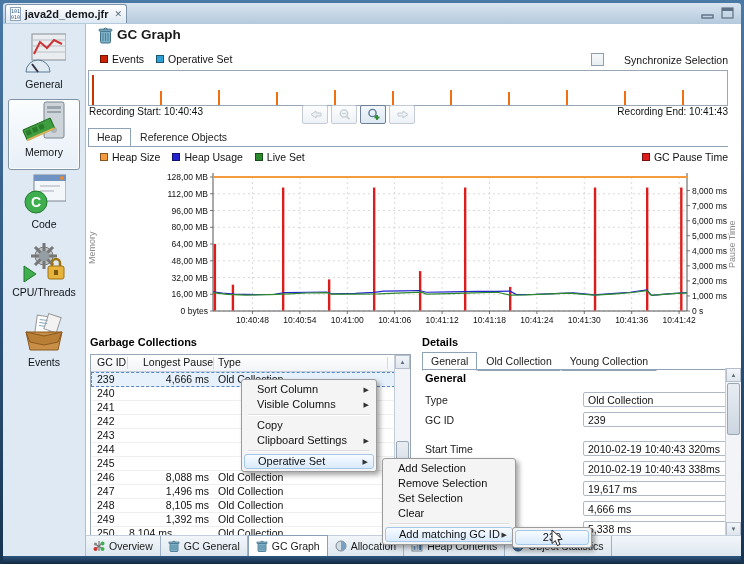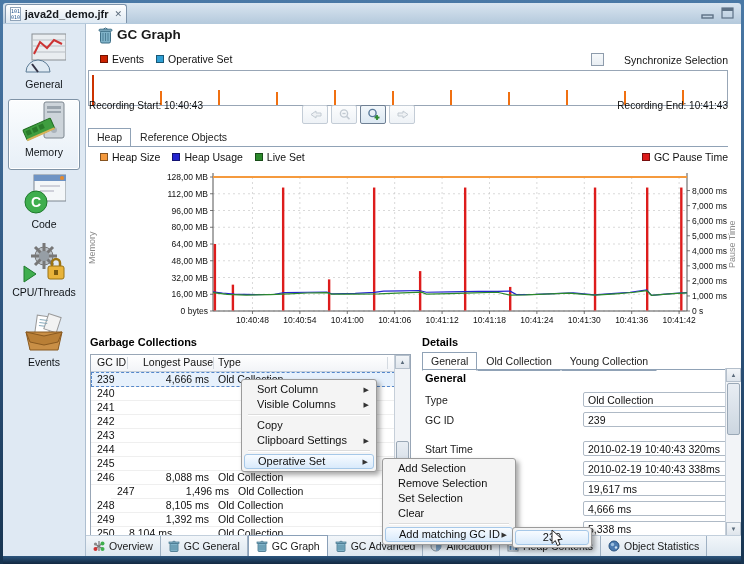--- a/index.html
+++ b/index.html
@@ -20,21 +20,21 @@
   
   #main{position:absolute;left:83px;right:0;top:0;bottom:0;}
   .page-title{position:absolute;left:31px;top:3px;font-size:13.5px;font-weight:bold;color:#1a1a1a;}
   .legend-row{position:absolute;font-size:10.5px;color:#111;display:flex;align-items:center;gap:12px;}
   .legend-item{display:flex;align-items:center;gap:4px;}
   .legend-sq{width:8px;height:8px;border:1px solid rgba(0,0,0,.45);box-sizing:border-box;}
   .sync{position:absolute;right:13px;top:29px;display:flex;align-items:center;gap:20px;font-size:10.5px;color:#111;}
   .checkbox{width:11px;height:11px;border:1px solid #8e9cac;background:linear-gradient(180deg,#f6f9fb,#e9eef3);}
   #timeline{position:absolute;left:2px;right:13px;top:46px;height:34px;background:#fff;border:1px solid #98a6b6;}
   .tl-tick{position:absolute;bottom:0;width:2px;}
-  .rec-label{position:absolute;top:76px;font-size:10px;color:#111;}
+  .rec-label{position:absolute;top:82px;font-size:10px;color:#111;}
   .tl-toolbar{position:absolute;top:81px;left:216px;display:flex;gap:3px;}
   .tbtn{width:24px;height:17px;border:1px solid #c3ccd6;border-radius:2px;background:linear-gradient(180deg,#fcfdfe,#eef2f6);display:flex;align-items:center;justify-content:center;}
   .tbtn.active{border-color:#6f8094;background:linear-gradient(180deg,#f2f7fb,#dce8f2);}
   
   .folder-tabs{position:absolute;display:flex;align-items:flex-end;font-size:10.5px;color:#222;}
   .ftab{padding:2px 8px 3px 8px;border:1px solid transparent;border-bottom:1px solid #90a2b6;}
   .ftab.sel{background:#fff;border:1px solid #90a2b6;border-bottom:1px solid #fff;}
   .ftab-line{position:absolute;height:1px;background:#90a2b6;}
   
   #chart-svg{position:absolute;left:0;top:146px;}
@@ -399,21 +399,21 @@
           <div class="t-row" style="top: 101px;">
             <span class="t-cell" style="left:6px">245</span>
             <span class="t-cell" style="left:38px;width:80px;text-align:right"></span>
             <span class="t-cell" style="left:127px"></span>
           </div>
           <div class="t-row" style="top: 115px;">
             <span class="t-cell" style="left:6px">246</span>
             <span class="t-cell" style="left:38px;width:80px;text-align:right">8,088 ms</span>
             <span class="t-cell" style="left:127px">Old Collection</span>
           </div>
-          <div class="t-row" style="top: 129px; margin-left: 20px;">
+          <div class="t-row" style="top: 129px;">
             <span class="t-cell" style="left:6px">247</span>
             <span class="t-cell" style="left:38px;width:80px;text-align:right">1,496 ms</span>
             <span class="t-cell" style="left:127px">Old Collection</span>
           </div>
           <div class="t-row" style="top: 143px;">
             <span class="t-cell" style="left:6px">248</span>
             <span class="t-cell" style="left:38px;width:80px;text-align:right">8,105 ms</span>
             <span class="t-cell" style="left:127px">Old Collection</span>
           </div>
           <div class="t-row" style="top: 157px;">
@@ -498,31 +498,20 @@
       <line x1="4" y1="5" x2="4" y2="10" stroke="#4d7f96" stroke-width=".7"></line>
             <line x1="6" y1="5" x2="6" y2="10" stroke="#4d7f96" stroke-width=".7"></line>
             <line x1="8" y1="5" x2="8" y2="10" stroke="#4d7f96" stroke-width=".7"></line>
       <rect x="1" y="2" width="10" height="1.6" fill="#8fbcd0" stroke="#3d6e86" stroke-width=".7"></rect>
             <path d="M4.5 1.8 Q6 .4 7.5 1.8" fill="none" stroke="#3d6e86" stroke-width=".8"></path>
           </svg>
           <span>GC Graph</span>
         </div>
         <div class="btab">
           <svg width="12" height="13" viewBox="0 0 12 13">
-            <rect x="2" y="3.5" width="8" height="8" rx="1" fill="#7fb2c8" stroke="#3d6e86" stroke-width=".8"></rect>
-      <line x1="4" y1="5" x2="4" y2="10" stroke="#4d7f96" stroke-width=".7"></line>
-            <line x1="6" y1="5" x2="6" y2="10" stroke="#4d7f96" stroke-width=".7"></line>
-            <line x1="8" y1="5" x2="8" y2="10" stroke="#4d7f96" stroke-width=".7"></line>
-      <rect x="1" y="2" width="10" height="1.6" fill="#8fbcd0" stroke="#3d6e86" stroke-width=".7"></rect>
-            <path d="M4.5 1.8 Q6 .4 7.5 1.8" fill="none" stroke="#3d6e86" stroke-width=".8"></path>
-          </svg>
-          <span>GC Advanced</span>
-        </div>
-        <div class="btab">
-          <svg width="12" height="13" viewBox="0 0 12 13">
             <circle cx="6" cy="6" r="5" fill="#d5dde4" stroke="#7a8894"></circle>
             <path d="M6 1 A5 5 0 0 1 6 11 Z" fill="#7aa0c4"></path>
           </svg>
           <span>Allocation</span>
         </div>
         <div class="btab">
           <svg width="12" height="13" viewBox="0 0 12 13">
             <rect x="1" y="1" width="10" height="10" fill="#eef2f5" stroke="#7a8894"></rect>
             <rect x="2.5" y="6" width="2" height="4" fill="#5a88b4"></rect>
             <rect x="5.5" y="4" width="2" height="6" fill="#88aacc"></rect>

